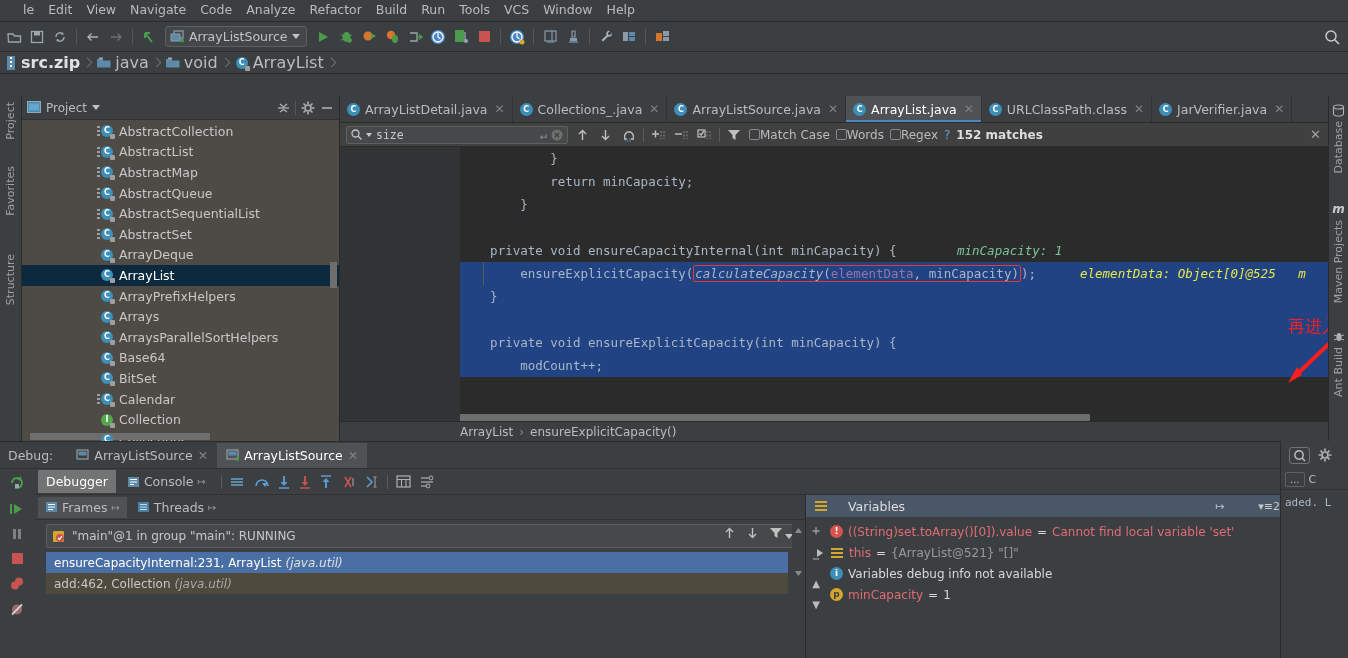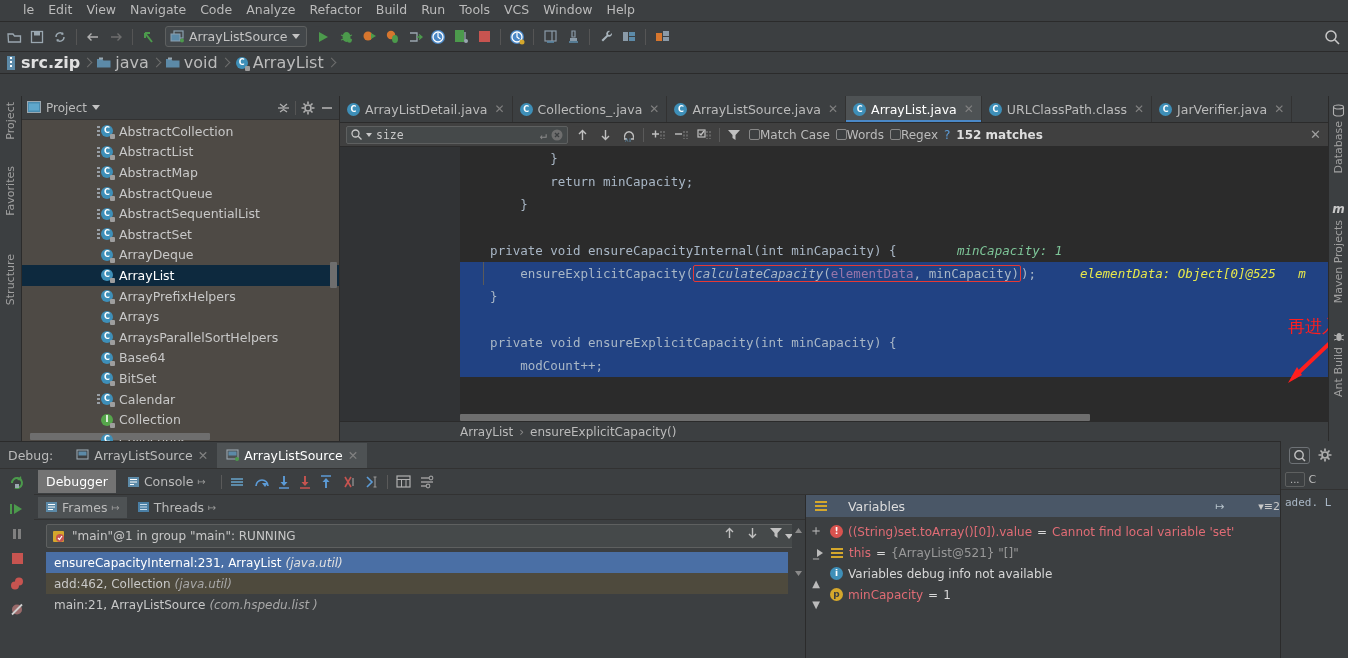--- a/index.html
+++ b/index.html
@@ -1137,24 +1137,20 @@
             </div>
             <div class="framelist" id="frames-root">
                 <div class="framerow sel">
                   <span>ensureCapacityInternal:231, ArrayList</span>
                   <i>(java.util)</i>
                 </div>
                 <div class="framerow alt">
                   <span>add:462, Collection</span>
                   <i>(java.util)</i>
                 </div>
-                <div class="framerow">
-                  <span>main:21, ArrayListSource</span>
-                  <i>(com.hspedu.list )</i>
-                </div>
               </div>
             <div class="framescroll">
               <span>
                 <svg width="9" height="7">
                     <path d="M1 6 L4.5 1 L8 6 Z" fill="#8A8A8A"></path>
                   </svg>
               </span>
               <span style="margin-top:32px;">
                 <svg width="9" height="7">
                     <path d="M1 1 L4.5 6 L8 1 Z" fill="#8A8A8A"></path>

